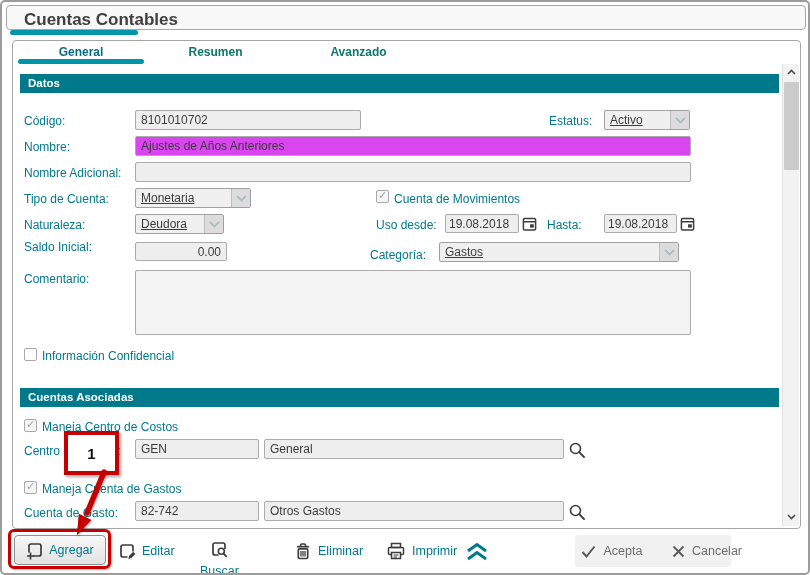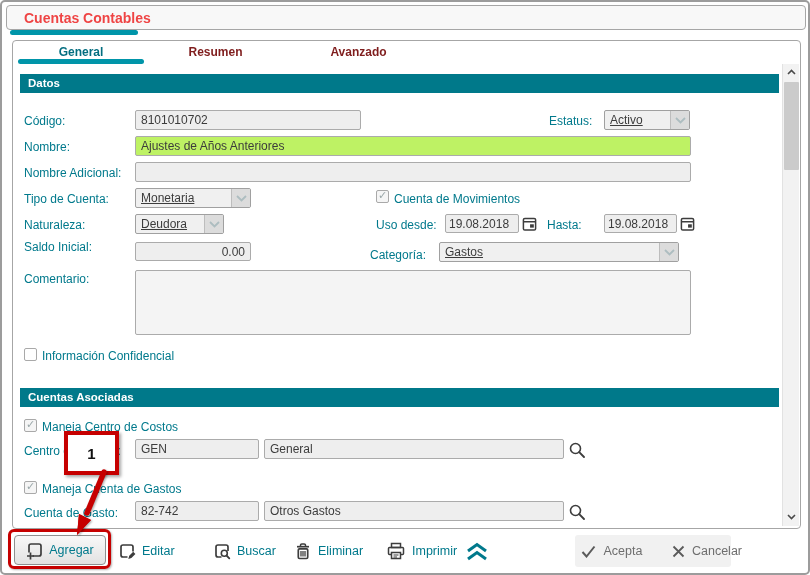--- a/index.html
+++ b/index.html
@@ -6,38 +6,38 @@
   *{box-sizing:border-box;}
   .window{
     position:relative;width:810px;height:575px;overflow:hidden;
     font-family:"Liberation Sans","DejaVu Sans",sans-serif;
     font-size:12px;color:#3c3c3c;background:#fff;
     border:2px solid #9c9c9c;border-radius:5px;
   }
   
   .titlestrip{position:absolute;left:4px;top:3px;width:800px;height:25px;
     background:#f8f8f8;border:1px solid #a6a6a6;border-radius:4px;}
-  .wintitle{position:absolute;left:22px;top:8px;font-weight:bold;font-size:14px;color:#ef4444;}
+  .wintitle{position:absolute;left:22px;top:8px;font-weight:bold;font-size:17px;color:#404040;}
   .win-underline{position:absolute;left:8px;top:28px;width:128px;height:5px;background:#0095a9;border-radius:3px;}
   
   .panel{position:absolute;left:10px;top:38px;width:789px;height:489px;background:#fff;
     border:1px solid #a6a6a6;border-radius:4px;}
   
-  .tab{position:absolute;top:43px;height:16px;text-align:center;font-weight:bold;font-size:12px;color:#7f1d1d;cursor:default;}
+  .tab{position:absolute;top:43px;height:16px;text-align:center;font-weight:bold;font-size:12px;color:#0f766e;cursor:default;}
   .tab.active{color:#046e80;}
   .tab-underline{position:absolute;left:16px;top:57px;width:126px;height:5px;background:#0095a9;border-radius:3px;}
   
   .secbar{position:absolute;left:18px;width:759px;height:19px;background:#00798a;color:#fff;
     font-weight:bold;font-size:11.5px;line-height:19px;padding-left:8px;}
   
   .lbl{position:absolute;color:#00798c;font-size:12px;line-height:14px;}
   
   .inp{position:absolute;height:20px;background:#eeeeee;border:1px solid #ababab;border-radius:2px;
     line-height:18px;padding:0 5px;color:#3c3c3c;overflow:hidden;white-space:nowrap;}
-  .inp.white{background:#bef264;}
+  .inp.white{background:#d946ef;}
   .inp.num{text-align:right;}
   
   .sel{position:absolute;height:20px;background:#f0f0f0;border:1px solid #a0a0a0;border-radius:2px;
     display:flex;align-items:center;overflow:hidden;}
   .sel .val{flex:1;padding:0 5px;line-height:18px;white-space:nowrap;overflow:hidden;text-decoration:underline;}
   .sel .dd{width:19px;height:100%;background:#dcdcdc;border-left:1px solid #bdbdbd;
     display:flex;align-items:center;justify-content:center;}
   
   .chk{position:absolute;width:13px;height:13px;background:#fff;border:1px solid #a9a9a9;border-radius:2px;}
   .chk.checked{background:#f5f5f5;}
@@ -141,21 +141,21 @@
   <div class="inp" style="left:602px;top:212px;width:73px;height:19px;padding:0 3px;">19.08.2018</div>
   <div class="icbtn" style="left:677px;top:213px;width:16px;height:17px;">
     <svg width="15" height="16" viewBox="0 0 16 17">
         <rect x="1.5" y="2.5" width="13" height="12.5" rx="1.5" fill="none" stroke="#3d3d3d" stroke-width="1.6"></rect>
         <line x1="1.5" y1="6.2" x2="14.5" y2="6.2" stroke="#3d3d3d" stroke-width="1.6"></line>
         <rect x="8.6" y="8.8" width="4" height="3.6" fill="#3d3d3d"></rect>
       </svg>
   </div>
 
   <div class="lbl" style="left:22px;top:238px;width:80px;">Saldo Inicial:</div>
-  <div class="inp num" style="left:133px;top:240px;width:116px;height:19px;">0.00</div>
+  <div class="inp num" style="left:133px;top:240px;width:92px;height:19px;">0.00</div>
 
   <div class="lbl" style="left:368px;top:246px;">Categoría:</div>
   <div class="sel" style="left:437px;top:240px;width:240px;">
     <span class="val">Gastos</span>
     <span class="dd">
         <svg width="11" height="7">
           <path d="M1,1 L5.5,5.5 L10,1" stroke="#adbdc0" stroke-width="1.8" fill="none"></path>
         </svg>
       </span>
   </div>
@@ -221,21 +221,21 @@
   <div class="tool" style="left:116px;">
     <span>
       <svg width="18" height="18" viewBox="0 0 18 18">
           <path d="M9.5,15 H5 a2,2 0 0 1 -2,-2 V5 a2,2 0 0 1 2,-2 h8 a2,2 0 0 1 2,2 v4.5" fill="none" stroke="#3d3d3d" stroke-width="1.7"></path>
           <path d="M10.3,17 l0.9,-3.2 4,-4 2.2,2.2 -4,4 -3.1,1z" fill="#3d3d3d"></path>
         </svg>
     </span>
     <span class="tlabel">Editar</span>
   </div>
 
-  <div class="tool" style="left:211px;">
+  <div class="tool" style="left:198px;flex-direction:column;">
     <span>
       <svg width="18" height="18" viewBox="0 0 18 18">
           <path d="M8.5,15 H5 a2,2 0 0 1 -2,-2 V5 a2,2 0 0 1 2,-2 h8 a2,2 0 0 1 2,2 v4" fill="none" stroke="#3d3d3d" stroke-width="1.7"></path>
           <circle cx="11.3" cy="11.3" r="3" fill="none" stroke="#3d3d3d" stroke-width="1.6"></circle>
           <line x1="13.5" y1="13.5" x2="16.3" y2="16.3" stroke="#3d3d3d" stroke-width="1.8" stroke-linecap="round"></line>
         </svg>
     </span>
     <span class="tlabel">Buscar</span>
   </div>
 

